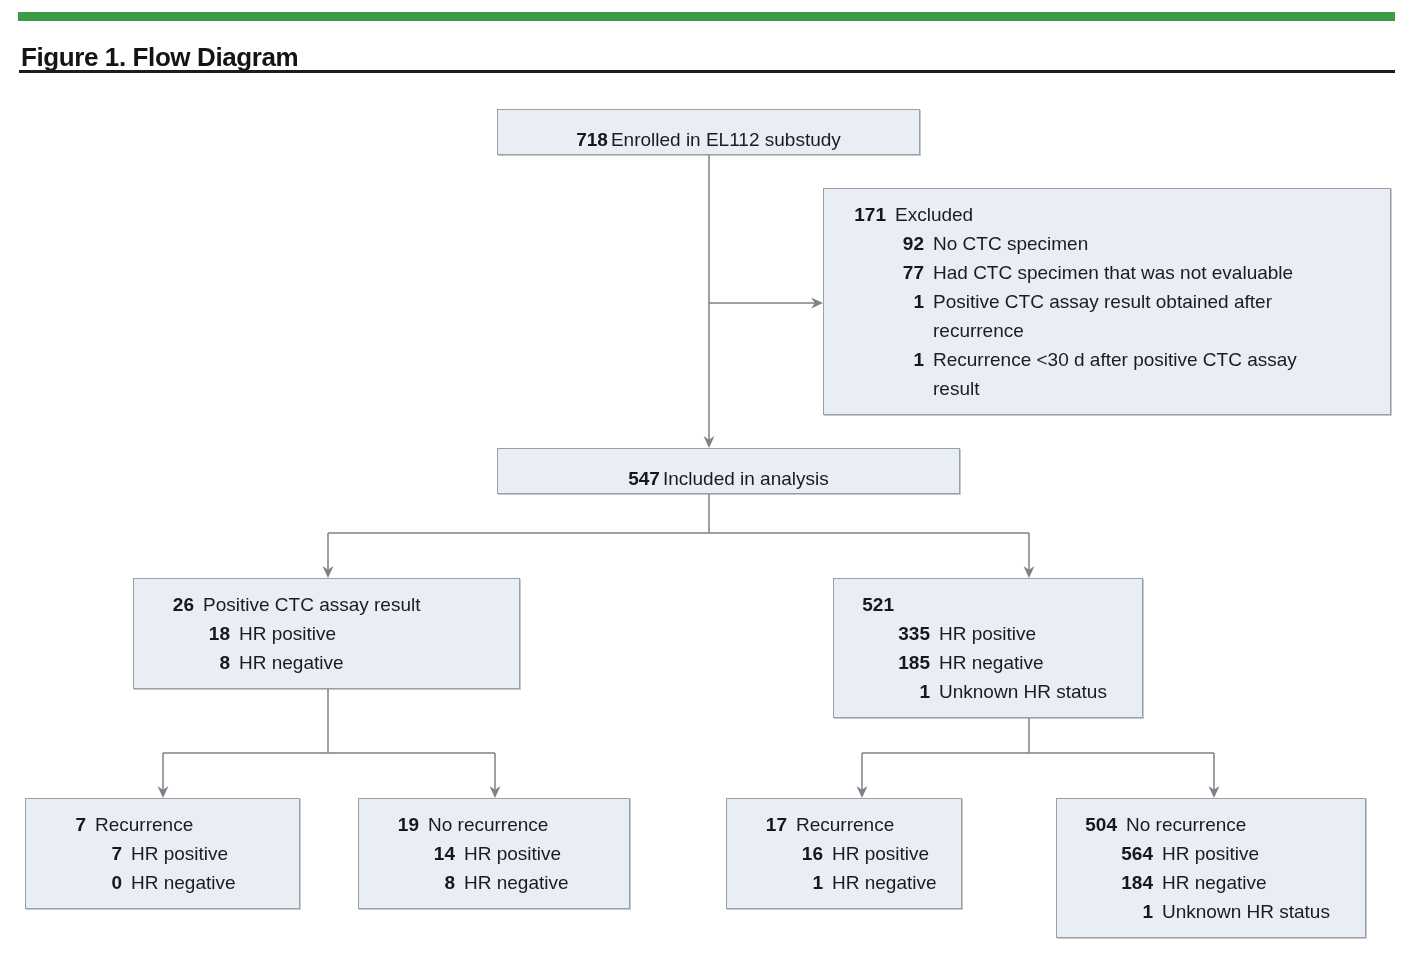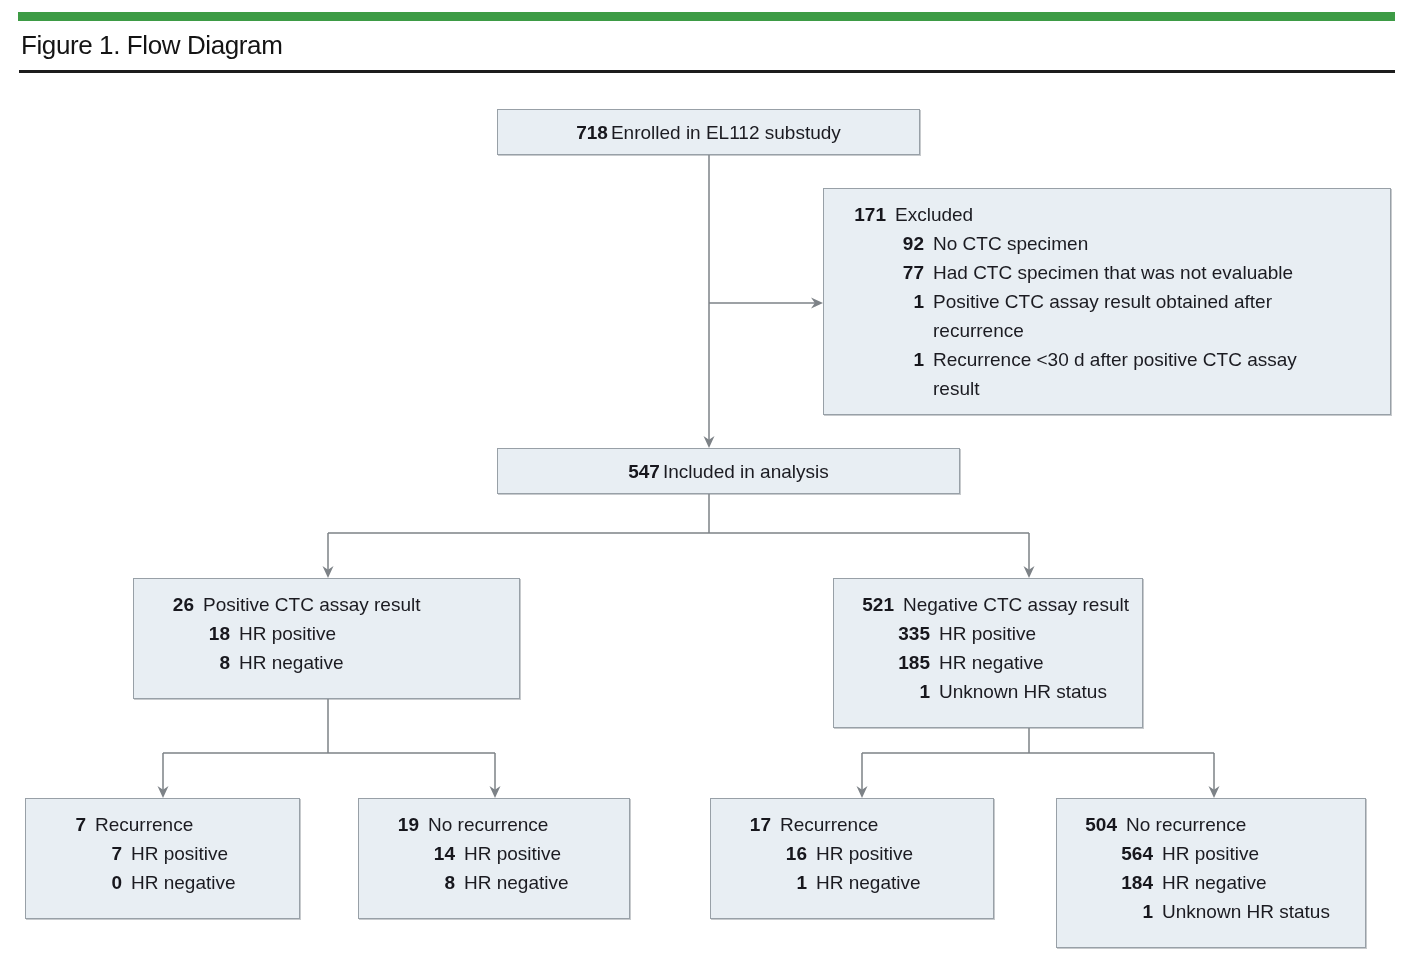--- a/index.html
+++ b/index.html
@@ -1,31 +1,31 @@
 <!DOCTYPE html>
 <html><head>
 <meta charset="utf-8">
 <style>
   *{box-sizing:border-box;margin:0;padding:0}
   html,body{background:#fff}
   body{font-family:"Liberation Sans","DejaVu Sans",sans-serif;color:#1b1b21;}
   .canvas{position:relative;width:1424px;height:960px;background:#ffffff;overflow:hidden}
 
   .greenbar{position:absolute;left:18px;top:12px;width:1377px;height:9px;background:#3d9b45}
-  .fig-title{position:absolute;left:21px;top:30px;font-size:26px;font-weight:400;letter-spacing:-0.4px;color:#141414}
+  .fig-title{position:absolute;left:21px;top:42px;font-size:26px;font-weight:700;letter-spacing:-0.4px;color:#141414}
   .title-rule{position:absolute;left:19px;top:70px;width:1376px;height:3px;background:#1c1c1c}
 
   svg.connectors{position:absolute;left:0;top:0;width:1424px;height:960px;z-index:1}
 
   .box{position:absolute;z-index:2;background:#e8eef3;border:1.5px solid #98a0a7;
        box-shadow:1px 1px 0 rgba(130,138,144,.45);font-size:19px;line-height:29px;color:#1b1b21}
   .box .num{font-weight:700;color:#17171d}
-  .box.single{display:flex;align-items:center;justify-content:center;gap:3px}
-
-  .box-content{padding:11px 12px 21px 20px}
+  .box.single{display:flex;align-items:flex-end;justify-content:center;gap:3px}
+
+  .box-content{padding:11px 12px 11px 20px}
   .bline{display:flex;gap:9px}
   .bline .num{flex:0 0 40px;text-align:right}
   .bline.l1 .num{flex:0 0 76px}
   .bline .lbl{flex:1;min-width:0}
 
   .box-excluded .box-content{padding:11px 28px 11px 16px}
   .box-excluded .bline .num{flex-basis:46px}
   .box-excluded .bline.l1 .num{flex-basis:84px}
   .box-excluded .bline .lbl{flex:0 1 auto;max-width:382px}
 </style>
@@ -112,21 +112,20 @@
         <span class="num">8</span>
         <span class="lbl">HR negative</span>
       </div>
     </div>
   </div>
 
   <div class="box" style="left:833px;top:578px;width:310px">
     <div class="box-content">
       <div class="bline l0">
         <span class="num">521</span>
-        <span class="lbl">Negative CTC assay result</span>
       </div>
       <div class="bline l1">
         <span class="num">335</span>
         <span class="lbl">HR positive</span>
       </div>
       <div class="bline l1">
         <span class="num">185</span>
         <span class="lbl">HR negative</span>
       </div>
       <div class="bline l1">
@@ -163,21 +162,21 @@
         <span class="num">14</span>
         <span class="lbl">HR positive</span>
       </div>
       <div class="bline l1">
         <span class="num">8</span>
         <span class="lbl">HR negative</span>
       </div>
     </div>
   </div>
 
-  <div class="box" style="left:710px;top:798px;width:284px">
+  <div class="box" style="left:726px;top:798px;width:236px">
     <div class="box-content">
       <div class="bline l0">
         <span class="num">17</span>
         <span class="lbl">Recurrence</span>
       </div>
       <div class="bline l1">
         <span class="num">16</span>
         <span class="lbl">HR positive</span>
       </div>
       <div class="bline l1">

